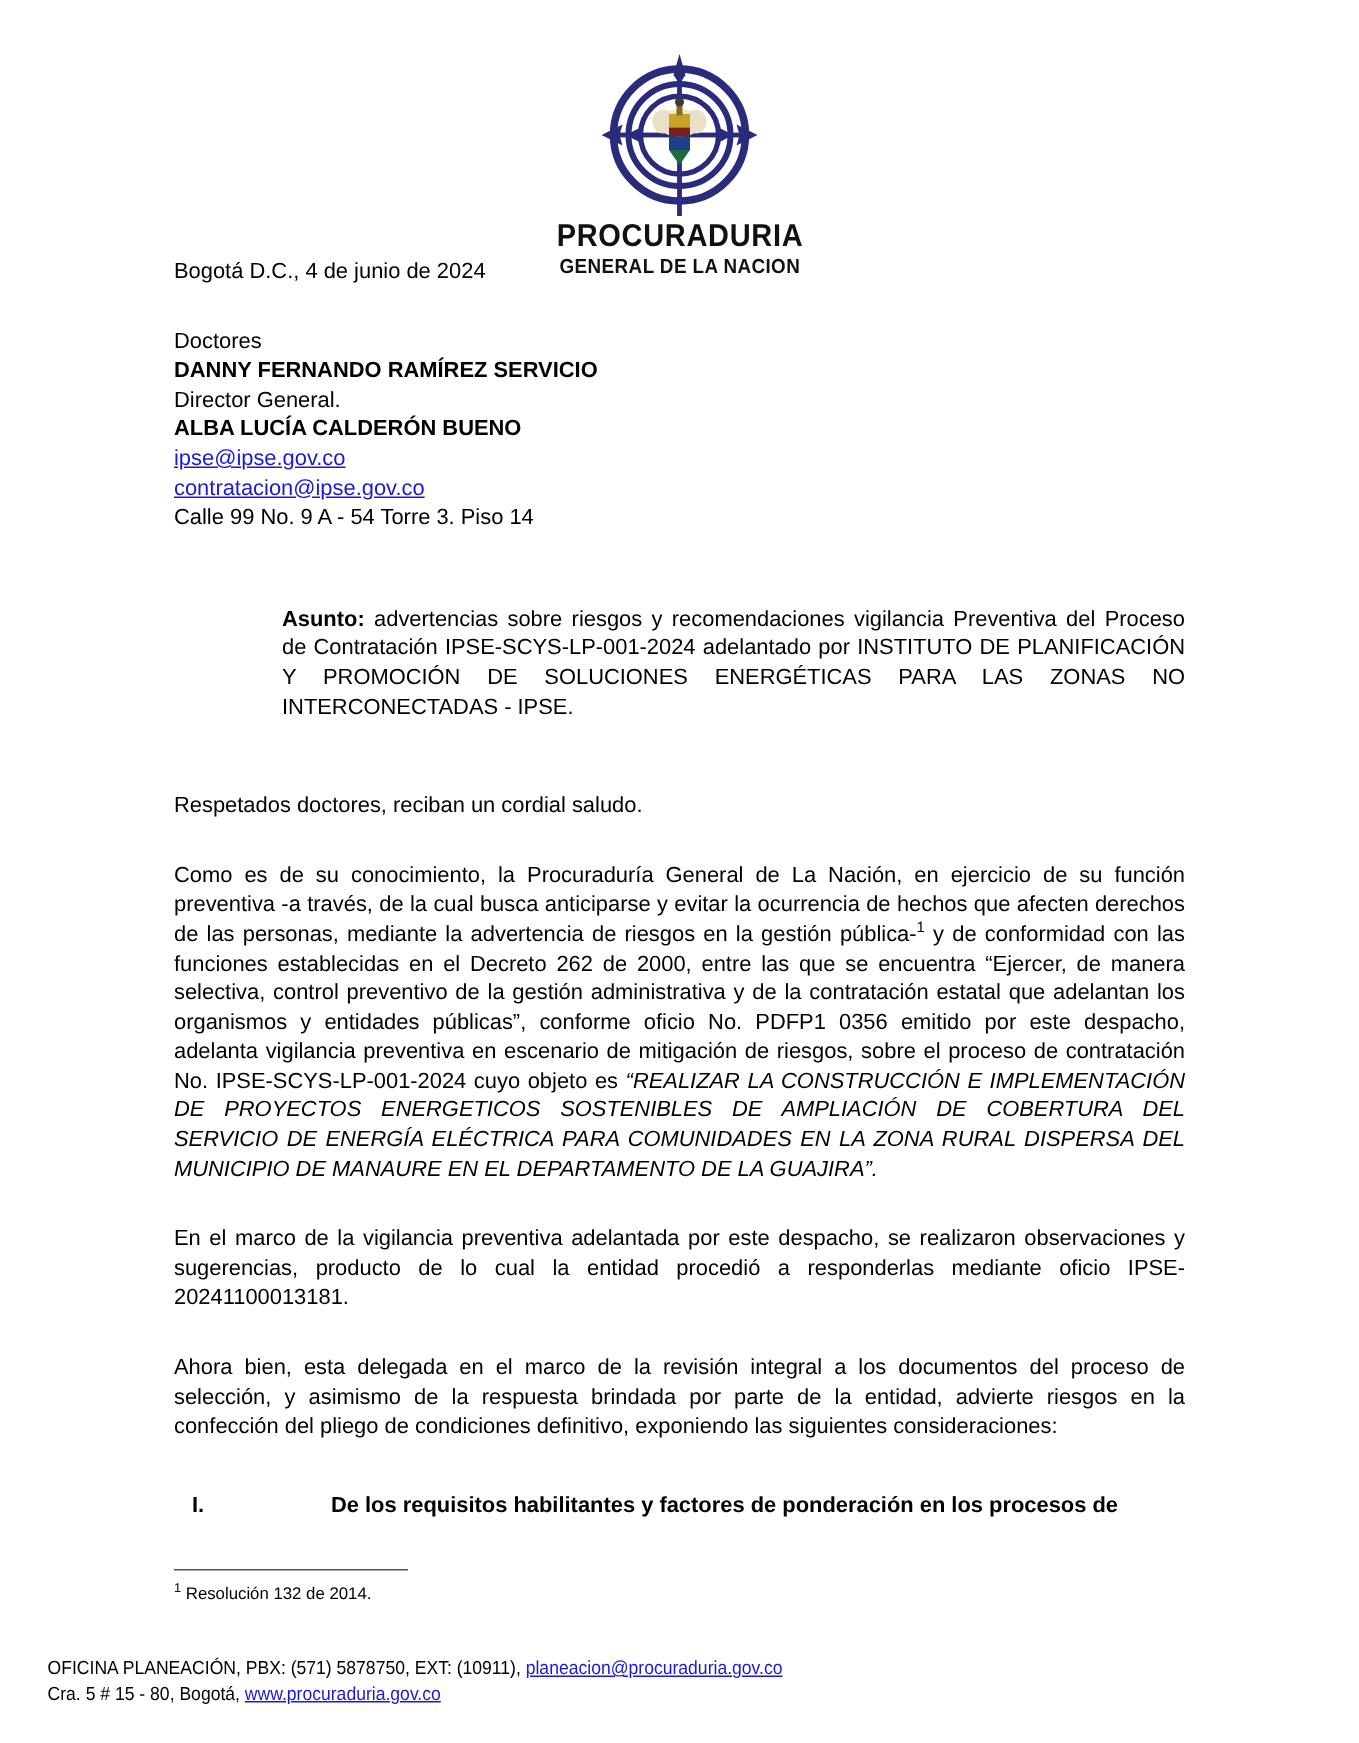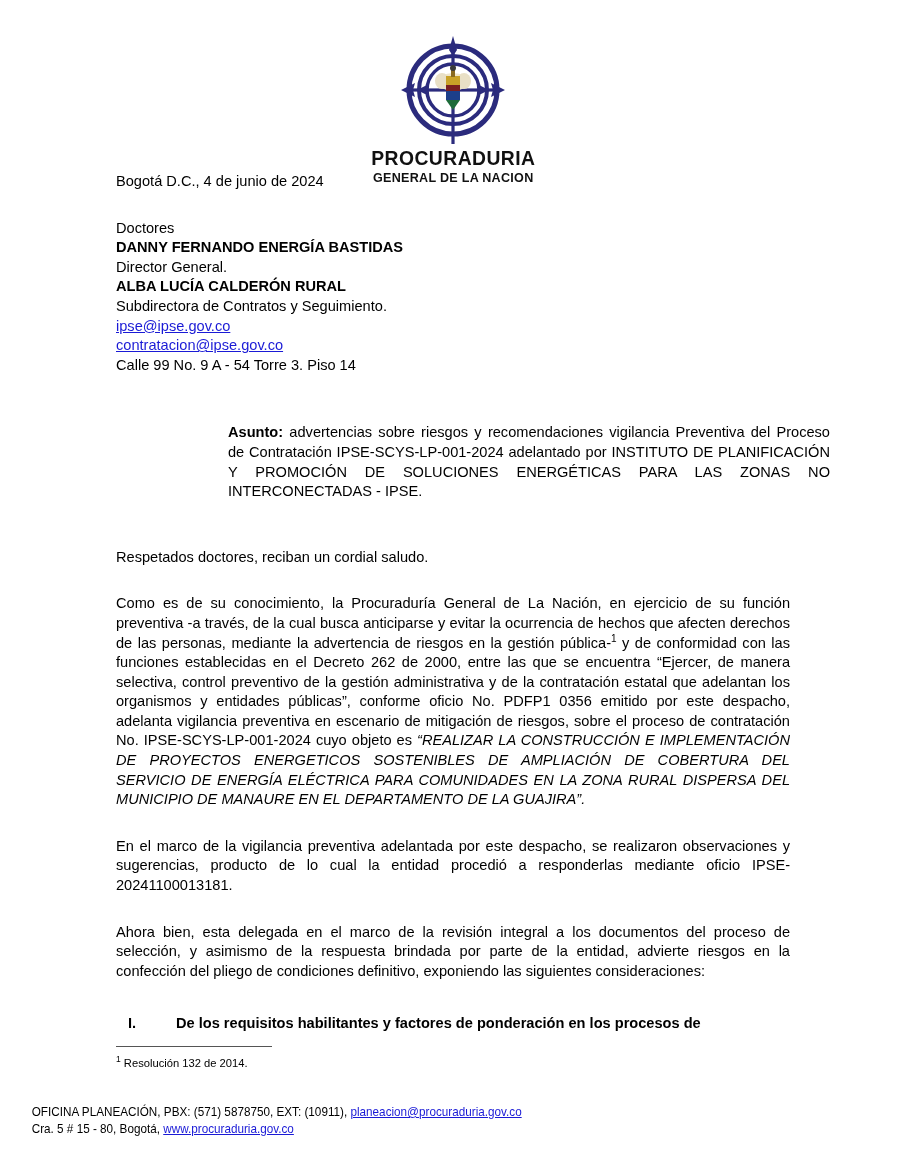--- a/index.html
+++ b/index.html
@@ -74,21 +74,21 @@
     text-decoration: underline;
   }
   .spacer-md { height: 27px; }
   .spacer-lg { height: 36px; }
 
   .para {
     text-align: justify;
     text-justify: inter-word;
   }
   .para-asunto {
-    margin-left: 112px;
+    margin-left: 72px;
     width: 602px;
     text-align: justify;
   }
   .italic-quote {
     font-style: italic;
     margin-top: 28px;
   }
   sup.fn {
     font-size: 10px;
     vertical-align: super;
@@ -99,20 +99,21 @@
     display: flex;
     font-weight: bold;
     margin-left: 12px;
   }
   .section-num {
     width: 48px;
     flex: 0 0 48px;
   }
   .section-text {
     flex: 1 1 auto;
+    text-align: center;
   }
 
   
   .footnote-rule {
     position: absolute;
     left: 116px;
     top: 1046px;
     width: 156px;
     height: 1px;
     background: #555555;
@@ -184,24 +185,23 @@
     <div class="logo-caption-2">GENERAL DE LA NACION</div>
   </div>
 
   <div class="doc-body">
 
     <div class="line">Bogotá D.C., 4 de junio de 2024</div>
 
     <div class="spacer-md"></div>
 
     <div class="line">Doctores</div>
-    <div class="line b">DANNY FERNANDO ENERGÍA BASTIDAS</div>
+    <div class="line b">DANNY FERNANDO RAMÍREZ SERVICIO</div>
     <div class="line">Director General.</div>
-    <div class="line b">ALBA LUCÍA CALDERÓN RURAL</div>
-    <div class="line">Subdirectora de Contratos y Seguimiento.</div>
+    <div class="line b">ALBA LUCÍA CALDERÓN BUENO</div>
     <div class="line"><a class="lnk" href="#">ipse@ipse.gov.co</a></div>
     <div class="line"><a class="lnk" href="#">contratacion@ipse.gov.co</a></div>
     <div class="line">Calle 99 No. 9 A - 54 Torre 3. Piso 14</div>
 
     <div class="spacer-lg"></div>
     <div style="height:12px"></div>
 
     <div class="para-asunto"><span class="b">Asunto:</span><span> advertencias sobre riesgos y recomendaciones vigilancia Preventiva del Proceso de Contratación IPSE-SCYS-LP-001-2024 adelantado por INSTITUTO DE PLANIFICACIÓN Y PROMOCIÓN DE SOLUCIONES ENERGÉTICAS PARA LAS ZONAS NO INTERCONECTADAS - IPSE.</span></div>
 
     <div class="spacer-lg"></div>

